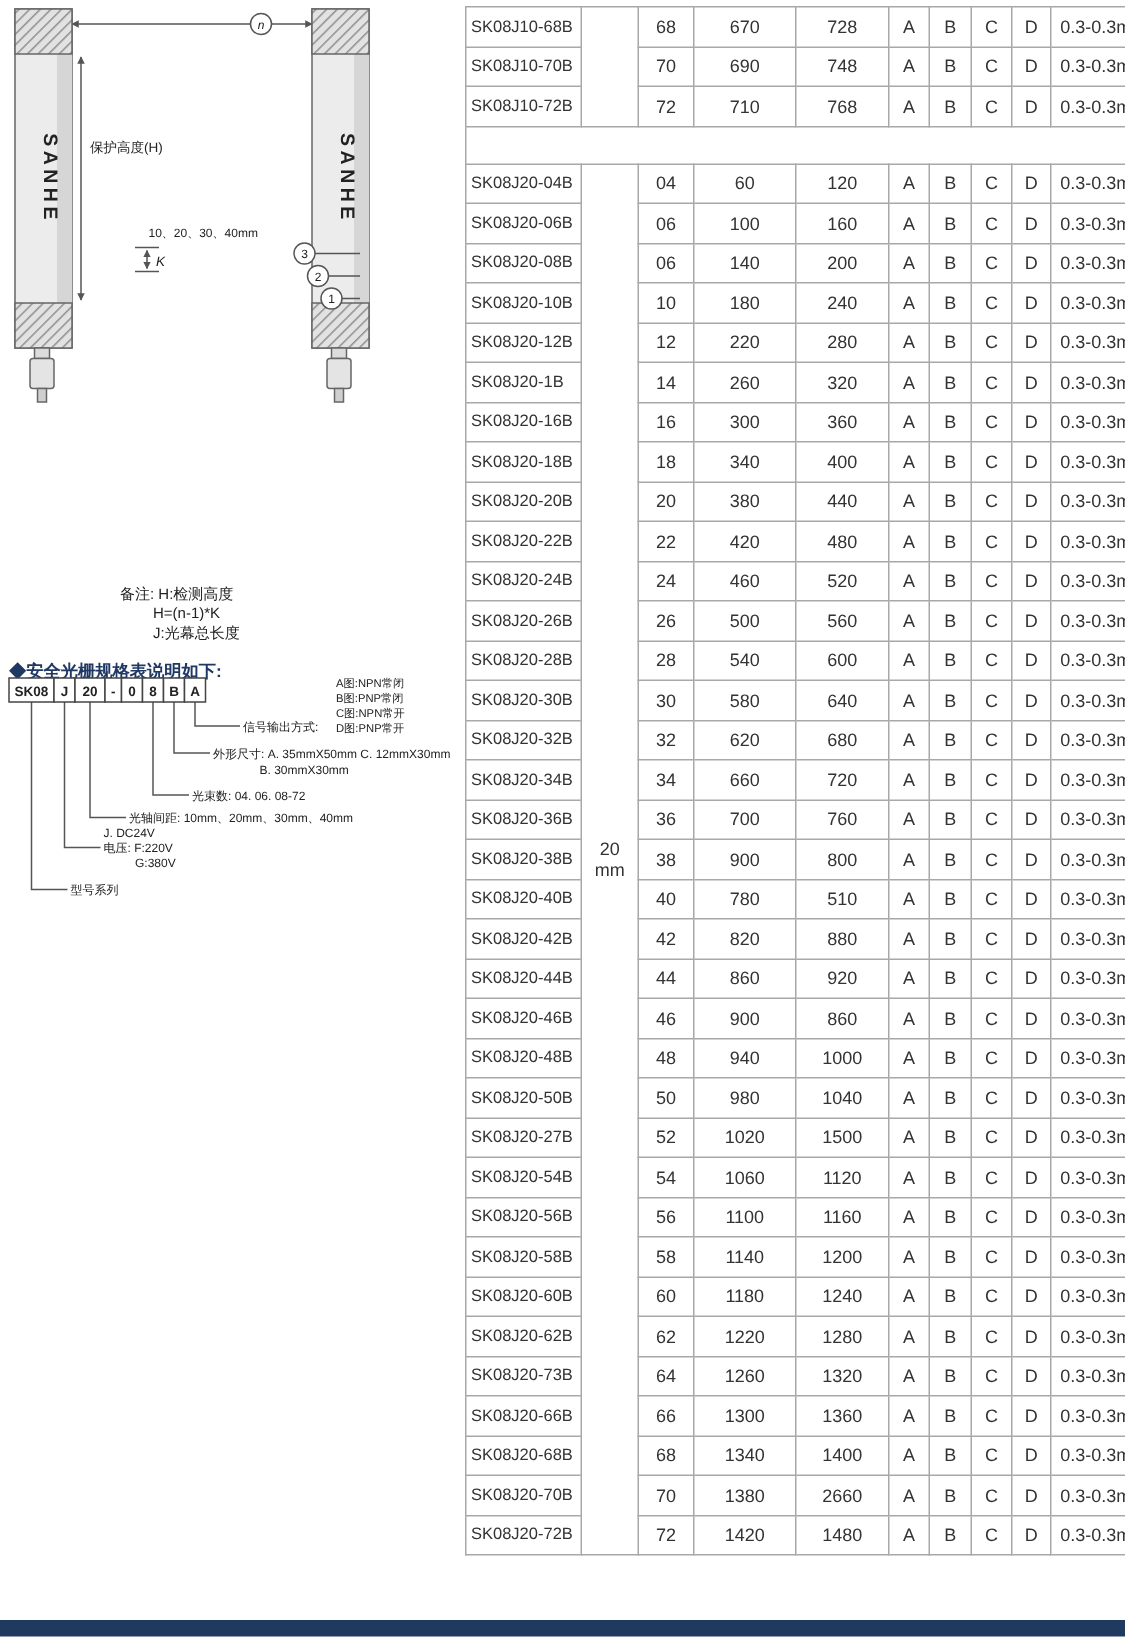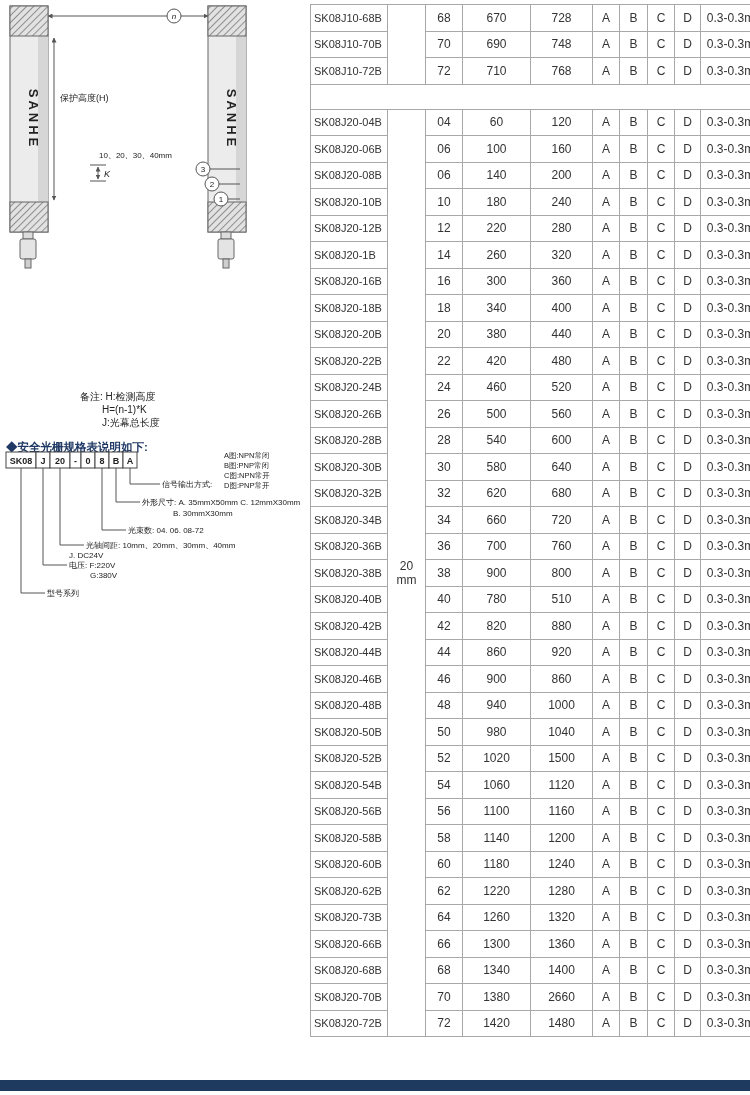--- a/index.html
+++ b/index.html
@@ -468,21 +468,21 @@
             <td>50</td>
             <td>980</td>
             <td>1040</td>
             <td>A</td>
             <td>B</td>
             <td>C</td>
             <td>D</td>
             <td class="c-range">0.3-0.3m</td>
           </tr>
           <tr>
-            <td class="c-model">SK08J20-52B</td>
+            <td class="c-model">SK08J20-27B</td>
             <td>52</td>
             <td>1020</td>
             <td>1500</td>
             <td>A</td>
             <td>B</td>
             <td>C</td>
             <td>D</td>
             <td class="c-range">0.3-0.3m</td>
           </tr>
           <tr>

